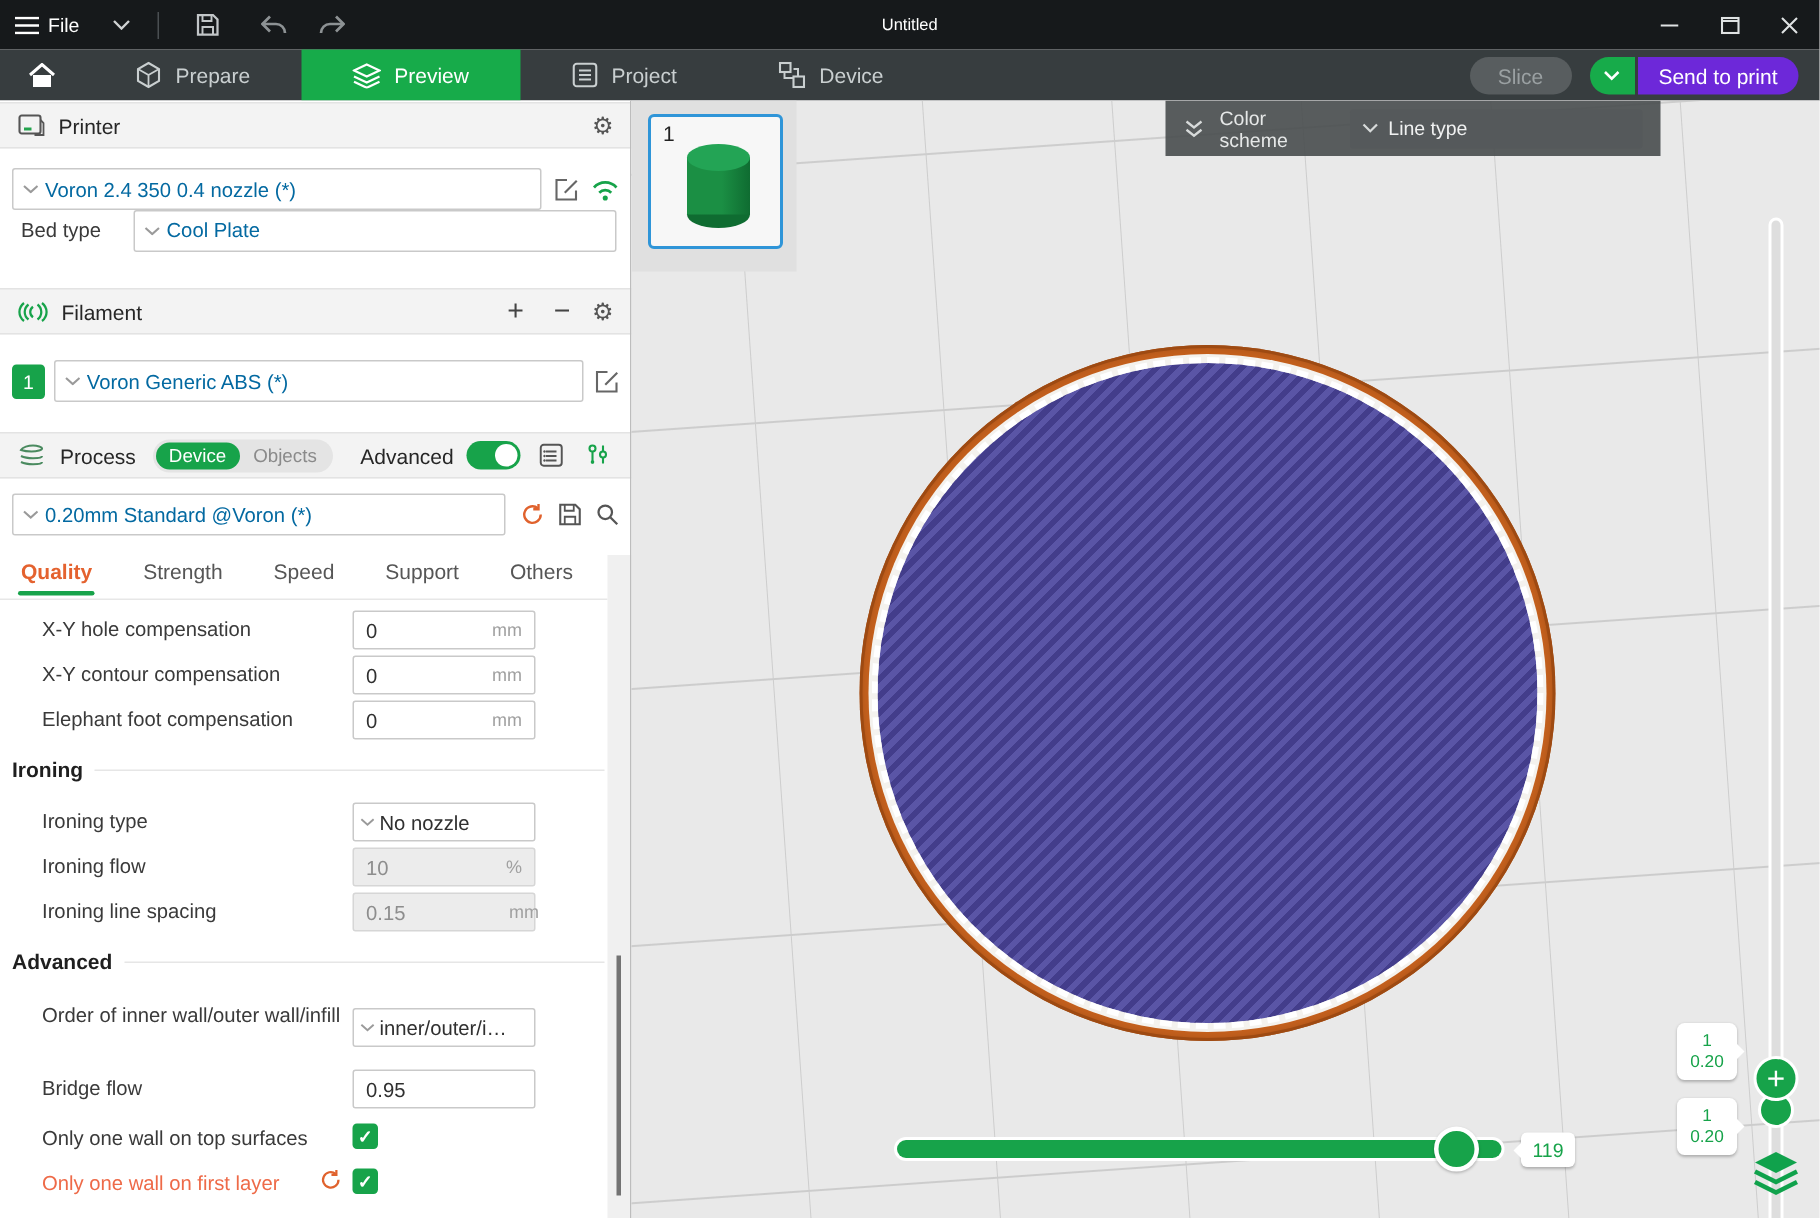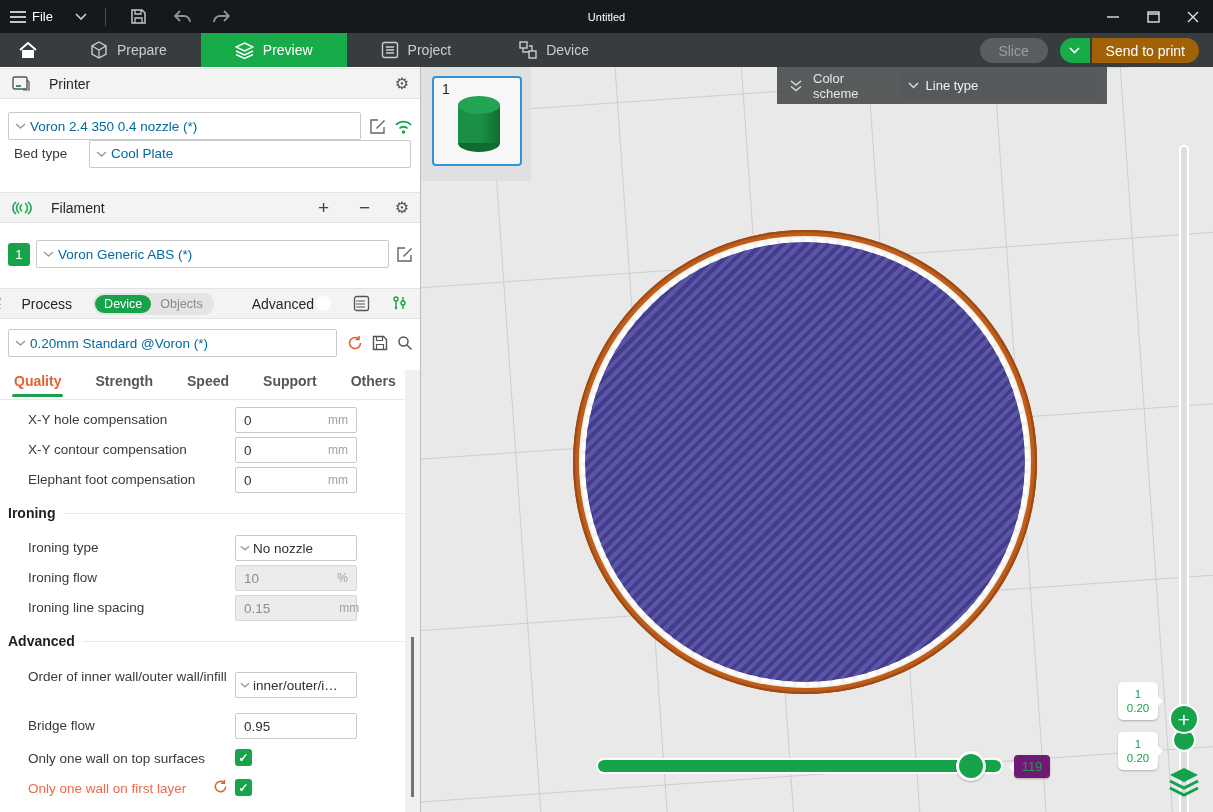--- a/index.html
+++ b/index.html
@@ -23,28 +23,28 @@
   .home-btn { width:56px; height:34px; display:flex; align-items:center; justify-content:center; color:#fff; }
   .nav-tab { height:34px; padding:0 34px; display:flex; align-items:center; gap:9px;
     color:#c9cfd0; font-size:14px; cursor:pointer; }
   .nav-tab.active { background:#17ab4a; color:#fff; }
   .nav-right { position:absolute; right:14px; top:38px; display:flex; align-items:center; gap:12px; }
   .slice-btn { width:68px; height:25px; border-radius:13px; background:#585d5f; color:#9aa0a2;
     font-size:14px; display:flex; align-items:center; justify-content:center; }
   .send-group { display:flex; gap:2px; }
   .send-chevron { width:30px; height:25px; border-radius:13px 0 0 13px; background:#17ab4a;
     display:flex; align-items:center; justify-content:center; color:#fff; }
-  .send-btn { height:25px; padding:0 14px; border-radius:0 13px 13px 0; background:#a16207;
+  .send-btn { height:25px; padding:0 14px; border-radius:0 13px 13px 0; background:#6d28d9;
     color:#fff; font-size:14px; display:flex; align-items:center; }
 
   
   .sidebar { position:absolute; left:0; top:67px; width:421px; height:745px; background:#fff; }
   .panel-header { position:absolute; left:0; width:421px; height:31px; background:#f3f3f3;
     border-top:1px solid #e3e3e3; border-bottom:1px solid #e3e3e3;
-    display:flex; align-items:center; padding:0 12px; gap:19px; font-size:14px; color:#262626;justify-content:flex-end; }
+    display:flex; align-items:center; padding:0 12px; gap:9px; font-size:14px; color:#262626; }
   .ph-spacer { flex:1; }
   .icon-gear::before { content:"⚙"; font-size:16px; color:#555; }
   .combo { height:28px; border:1px solid #c9c9c9; border-radius:2px; background:#fff;
     display:flex; align-items:center; padding:0 6px; gap:4px; font-size:13.5px; color:#0369a1; }
   .combo .chev { color:#9a9a9a; flex:none; }
   .label13 { font-size:13.5px; color:#3a3a3a; }
   .row-abs { position:absolute; display:flex; align-items:center; }
 
   .slot-badge { width:22px; height:23px; background:#17a34a; border-radius:3px; color:#fff;
     font-size:13px; display:flex; align-items:center; justify-content:center; }
@@ -56,21 +56,21 @@
   .scope-opt.on { background:#17a34a; color:#fff; height:18px; }
   .toggle { width:36px; height:19px; border-radius:10px; background:#17a34a; position:relative; }
   .toggle::after { content:""; position:absolute; right:2px; top:2px; width:15px; height:15px;
     border-radius:50%; background:#fff; }
   .sq-icon { width:22px; height:22px; border:1px solid transparent; display:flex;
     align-items:center; justify-content:center; color:#555; }
 
   .proc-tabs { position:absolute; left:0; top:303px; width:405px; height:30px;
     display:flex; align-items:flex-start; padding-left:14px; gap:0;
     border-bottom:1px solid #e7e7e7; }
-  .ptab { font-size:14px; color:#565656; padding:3px 0 8px; margin-right:34px; position:relative;font-weight:bold; }
+  .ptab { font-size:14px; color:#565656; padding:3px 0 8px; margin-right:34px; position:relative; }
   .ptab.active { color:#e4622f; font-weight:bold; }
   .ptab.active::after { content:""; position:absolute; left:-2px; right:-2px; bottom:0;
     height:3px; background:#17a34a; border-radius:2px; }
 
   .set-label { position:absolute; left:14px; font-size:13.5px; color:#3a3a3a;margin-left:14px; }
   .set-input { position:absolute; left:235px; width:122px; height:26px; border:1px solid #c9c9c9;
     border-radius:2px; background:#fff; display:flex; align-items:center; padding:0 8px;
     font-size:13.5px; color:#303030; }
   .set-input .unit { margin-left:auto; font-size:12px; color:#a0a0a0;padding-left:29px; }
   .set-input.disabled { background:#ececec; color:#8d8d8d; border-color:#d6d6d6;gap:40px; }
@@ -117,21 +117,21 @@
     box-shadow:inset 0 0 0 2px #9e4a12, inset 0 0 6px rgba(0,0,0,.25); }
   .print-circle .gap { position:absolute; inset:6px; border-radius:50%; background:#f4f2ee; }
   .print-circle .fill { position:absolute; inset:8px; border-radius:50%;
     border:4px dashed rgba(255,255,255,.95); background-clip:padding-box;
     background-image:repeating-linear-gradient(135deg,#5a55a6 0 4px,#433d8b 4px 8px); }
 
   .hslider { position:absolute; left:177px; top:693px; width:403px; height:12px;
     border-radius:7px; background:#17a34a; box-shadow:0 0 0 2px #fff; }
   .hslider-handle { position:absolute; left:358px; top:-9px; width:30px; height:30px;
     border-radius:50%; background:#17a34a; border:3px solid #fff; box-shadow:0 1px 2px rgba(0,0,0,.25); }
-  .hbadge { position:absolute; left:593px; top:688px; width:36px; height:23px; background:#701a75;
+  .hbadge { position:absolute; left:593px; top:688px; width:36px; height:23px; background:#ffffff;
     border-radius:4px; box-shadow:0 1px 2px rgba(0,0,0,.25); display:flex; align-items:center;
     justify-content:center; font-size:13px; color:#17a34a; }
   .hbadge::before { content:""; position:absolute; left:-5px; top:7px; border:5px solid transparent;
     border-right-color:#fff; border-left:0; }
 
   .vslider-track { position:absolute; left:758px; top:78px; width:10px; height:700px;
     background:#dedede; border:2px solid #fff; border-radius:6px; }
   .vtip { position:absolute; width:40px; height:38px; background:#fff; border-radius:5px;
     box-shadow:0 1px 2px rgba(0,0,0,.25); display:flex; flex-direction:column;
     align-items:center; justify-content:center; font-size:11.5px; color:#17a34a; line-height:1.25; }

